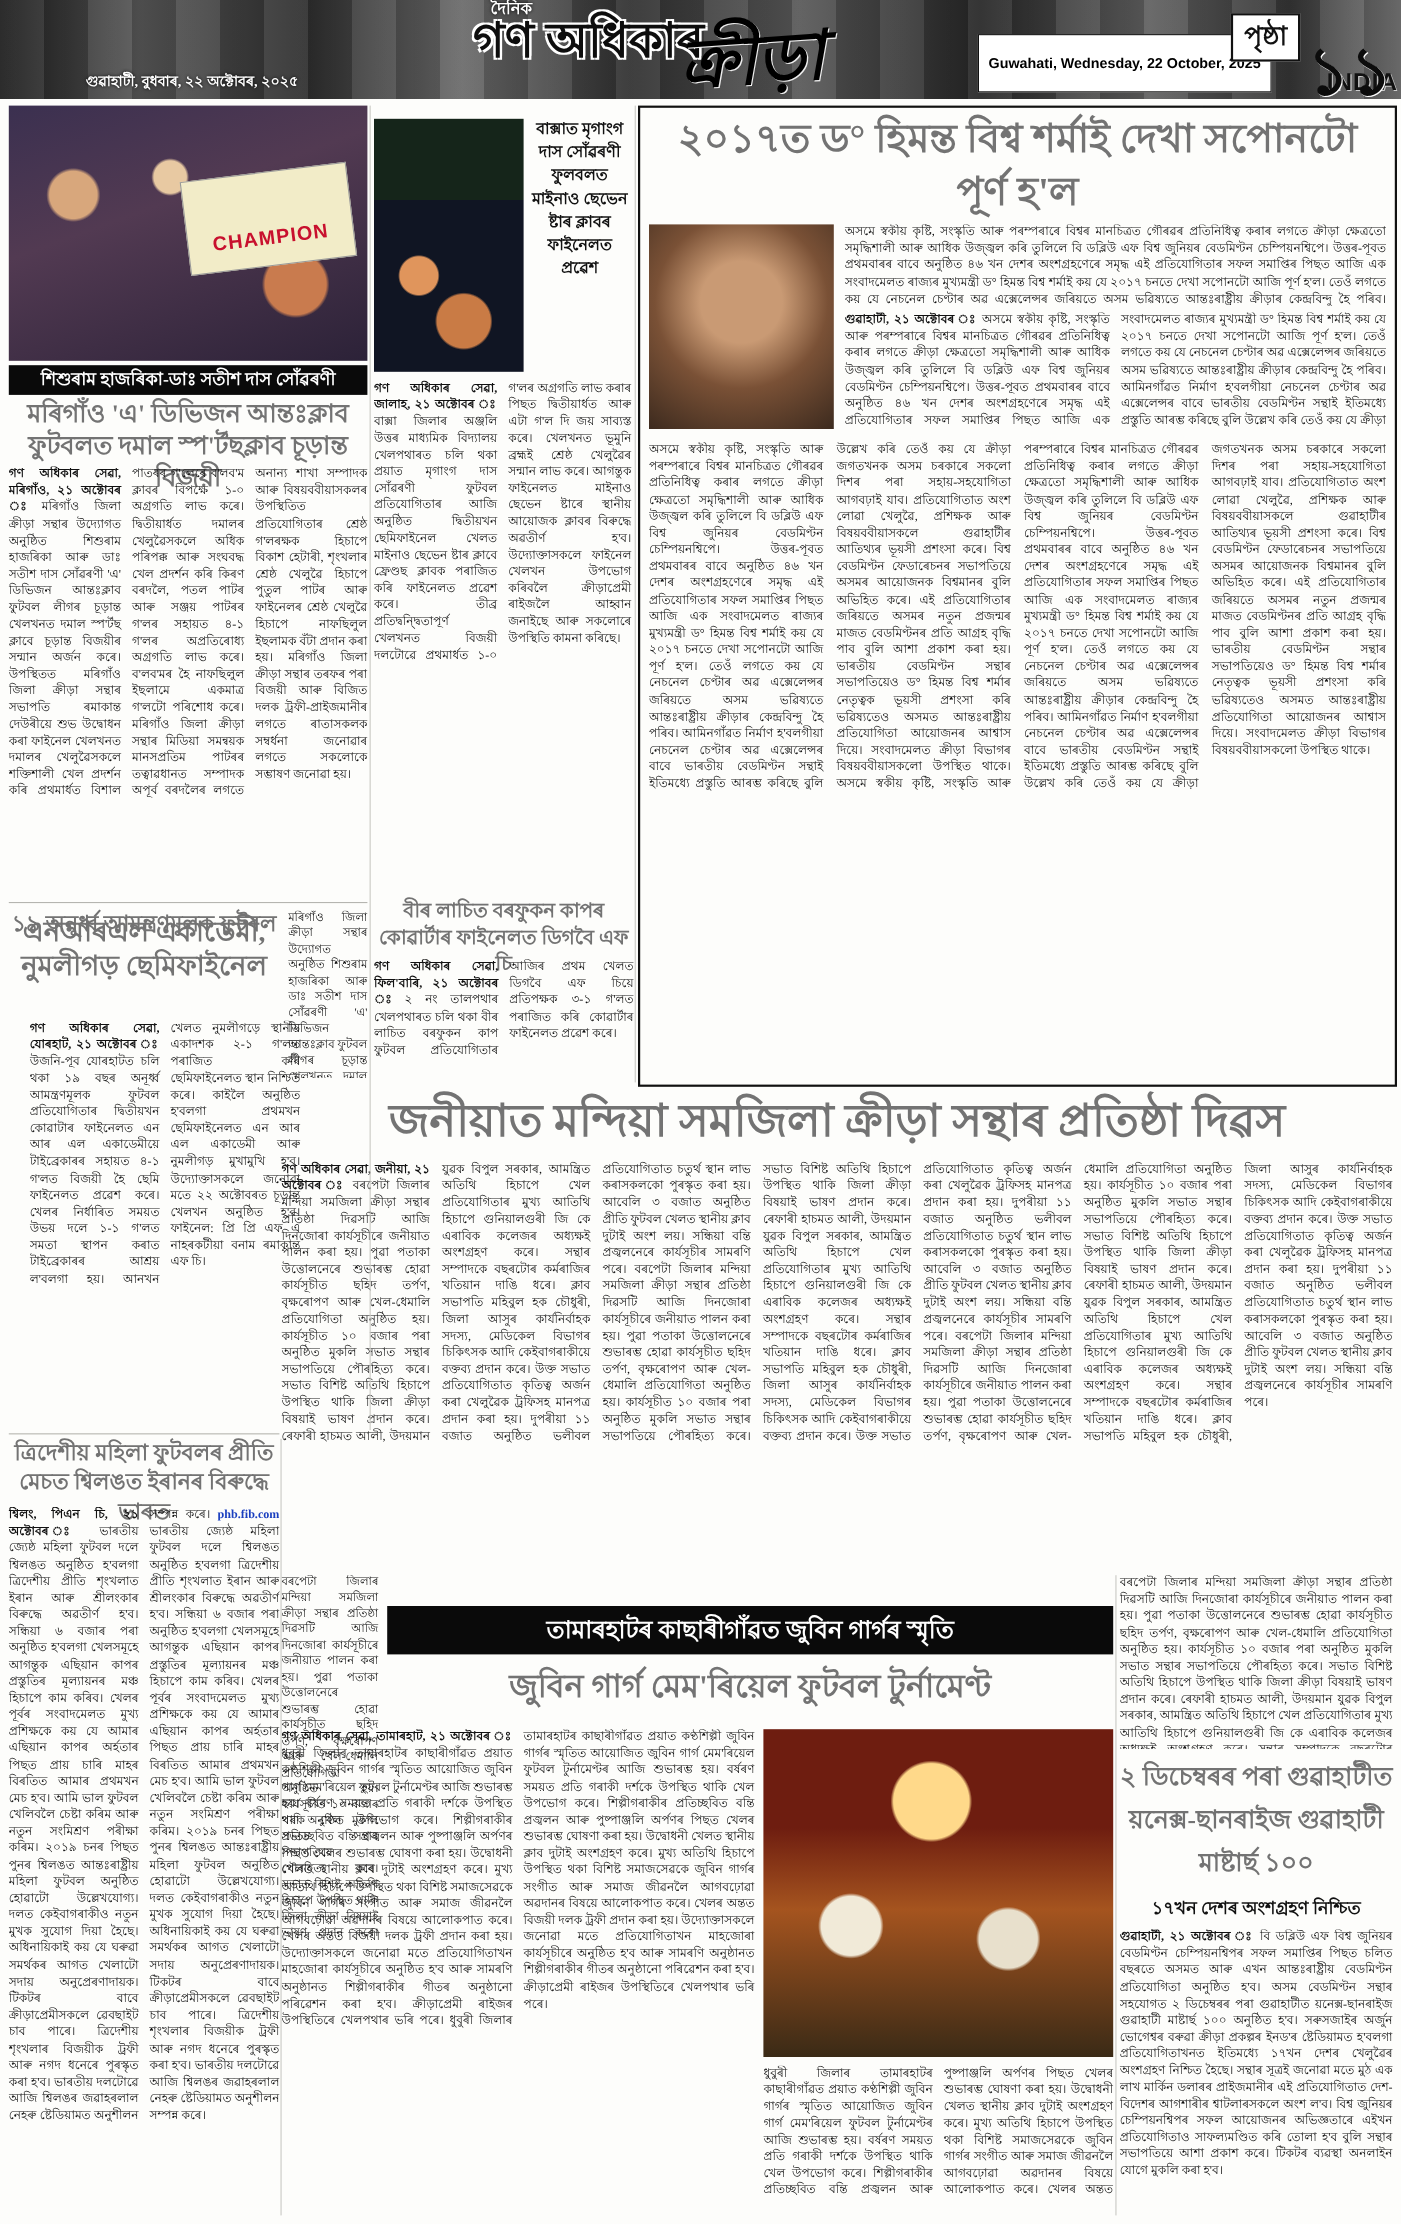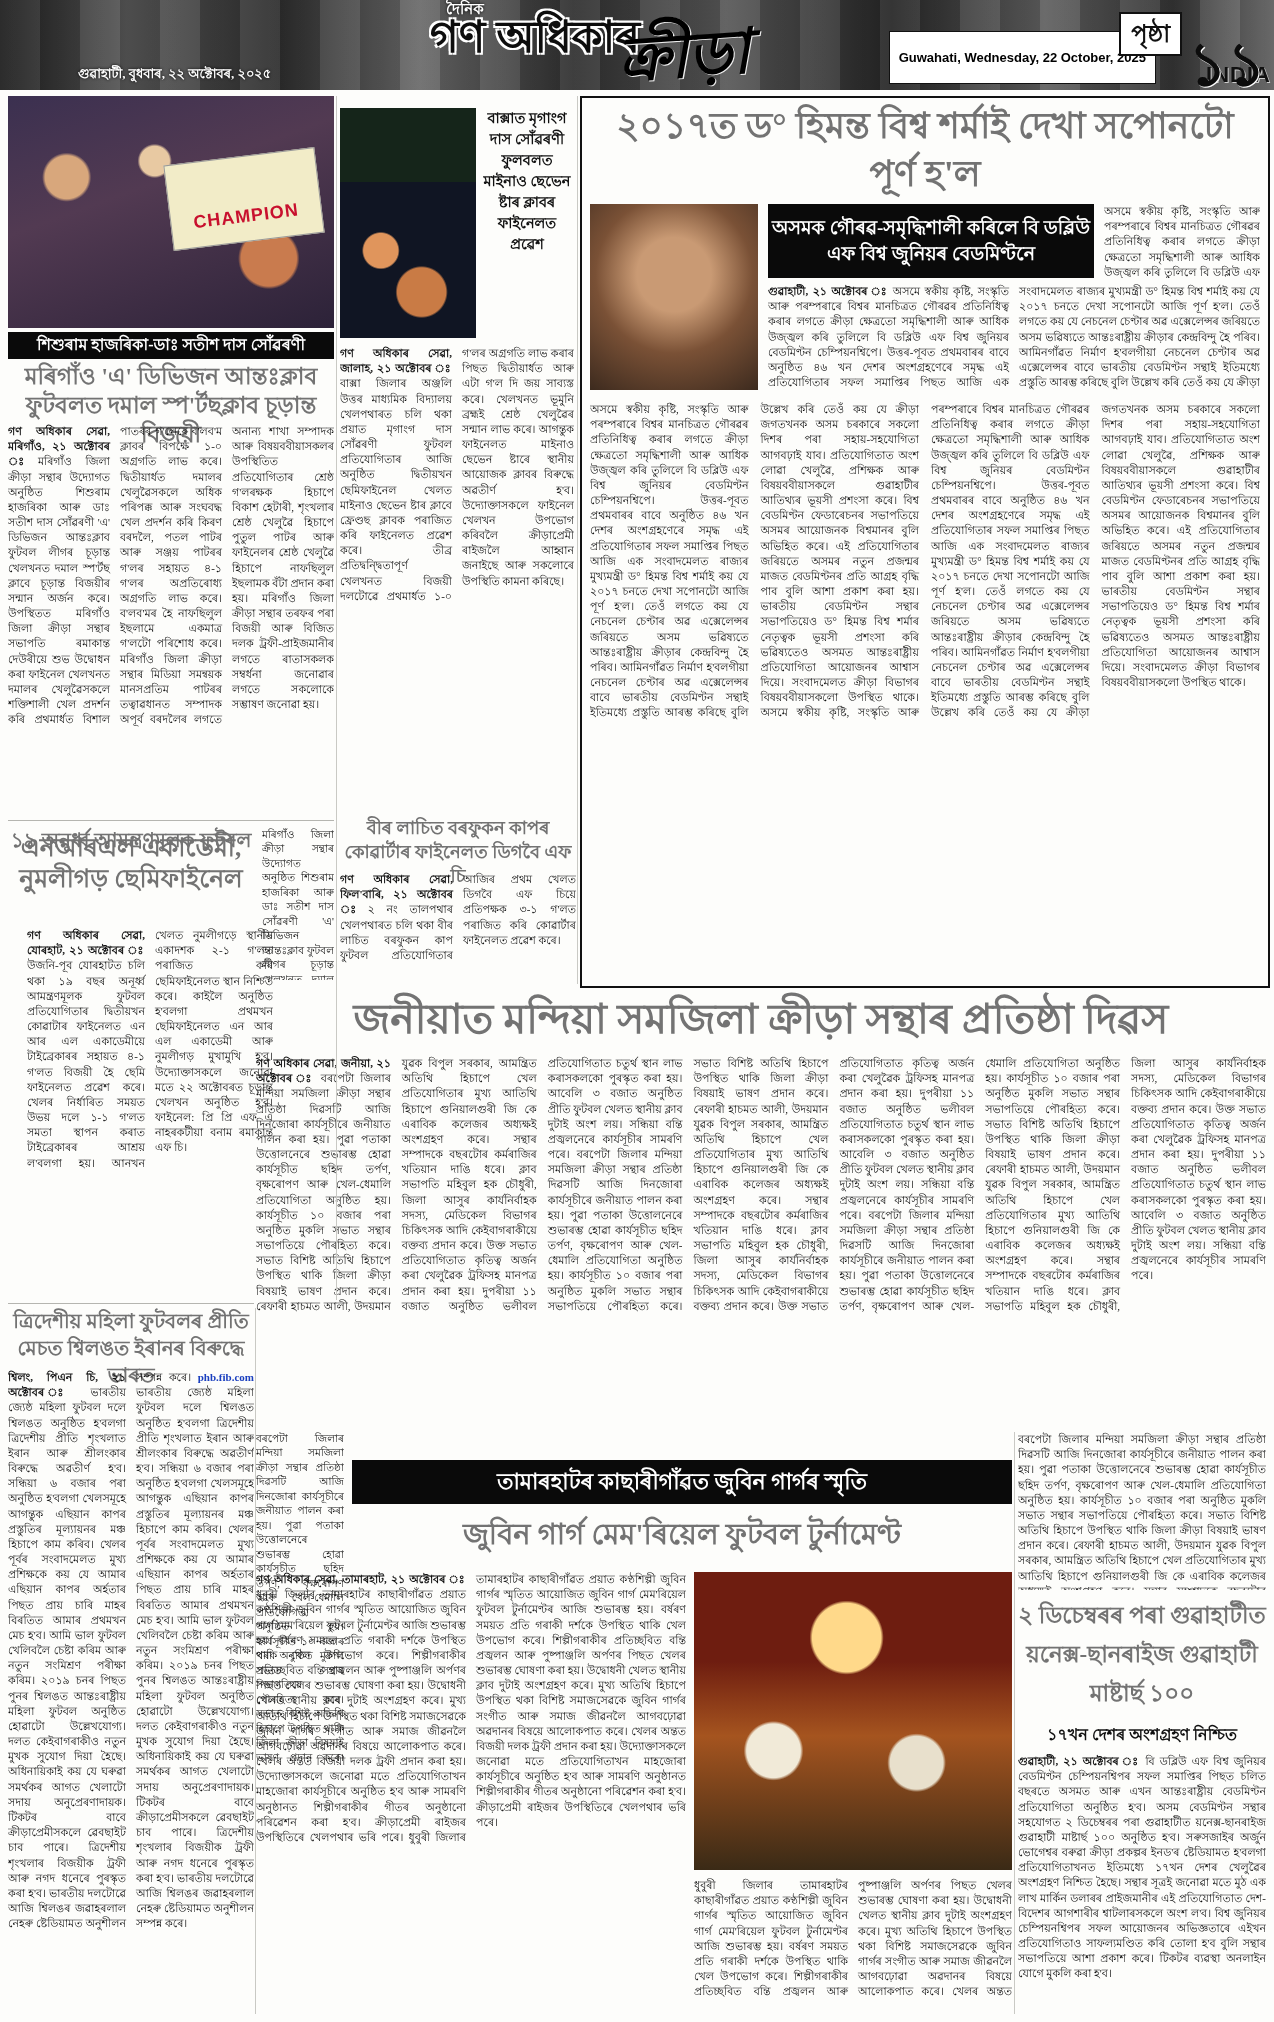--- a/index.html
+++ b/index.html
@@ -104,21 +104,20 @@
     <span class="dl">গণ অধিকাৰ সেৱা, জালাহ, ২১ অক্টোবৰ ঃ</span>
     <span>বাক্সা জিলাৰ অঞ্জলি উত্তৰ মাধ্যমিক বিদ্যালয় খেলপথাৰত চলি থকা প্ৰয়াত মৃগাংগ দাস সোঁৱৰণী ফুটবল প্ৰতিযোগিতাৰ আজি অনুষ্ঠিত দ্বিতীয়খন ছেমিফাইনেল খেলত মাইনাও ছেভেন ষ্টাৰ ক্লাবে ফ্ৰেণ্ডছ ক্লাবক পৰাজিত কৰি ফাইনেলত প্ৰৱেশ কৰে। তীব্ৰ প্ৰতিদ্বন্দ্বিতাপূৰ্ণ খেলখনত বিজয়ী দলটোৱে প্ৰথমাৰ্ধত ১-০ গ'লৰ অগ্ৰগতি লাভ কৰাৰ পিছত দ্বিতীয়াৰ্ধত আৰু এটা গ'ল দি জয় সাব্যস্ত কৰে। খেলখনত ভূমুনি ব্ৰহ্মই শ্ৰেষ্ঠ খেলুৱৈৰ সন্মান লাভ কৰে। আগন্তুক ফাইনেলত মাইনাও ছেভেন ষ্টাৰে স্থানীয় আয়োজক ক্লাবৰ বিৰুদ্ধে অৱতীৰ্ণ হ'ব। উদ্যোক্তাসকলে ফাইনেল খেলখন উপভোগ কৰিবলৈ ক্ৰীড়াপ্ৰেমী ৰাইজলৈ আহ্বান জনাইছে আৰু সকলোৰে উপস্থিতি কামনা কৰিছে।</span>
   </div>
 
   <div class="abs box" style="left:580px;top:96px;width:686px;height:888px;background:#fdfdfb;">
     <div class="hl hl-him" style="margin:4px 8px 6px;">২০১৭ত ড° হিমন্ত বিশ্ব শৰ্মাই দেখা সপোনটো পূৰ্ণ হ'ল</div>
     <div style="display:flex;gap:10px;padding:0 8px;height:190px;">
       <div class="ph-cm" style="width:168px;height:186px;flex:0 0 auto;"></div>
       <div style="flex:1 1 auto;display:flex;flex-direction:column;gap:6px;">
         <div style="display:flex;gap:10px;">
-          <div class="kicker" style="flex:0 0 318px;height:66px;font-size:19px;line-height:26px;padding:4px;">অসমক গৌৰৱ-সমৃদ্ধিশালী কৰিলে বি ডব্লিউ এফ বিশ্ব জুনিয়ৰ বেডমিণ্টনে</div>
           <div class="body-txt" style="flex:1 1 auto;height:74px;">
             <span>অসমে স্বকীয় কৃষ্টি, সংস্কৃতি আৰু পৰম্পৰাৰে বিশ্বৰ মানচিত্ৰত গৌৰৱৰ প্ৰতিনিধিত্ব কৰাৰ লগতে ক্ৰীড়া ক্ষেত্ৰতো সমৃদ্ধিশালী আৰু আধিক উজ্জ্বল কৰি তুলিলে বি ডব্লিউ এফ বিশ্ব জুনিয়ৰ বেডমিণ্টন চেম্পিয়নশ্বিপে। উত্তৰ-পূবত প্ৰথমবাৰৰ বাবে অনুষ্ঠিত ৪৬ খন দেশৰ অংশগ্ৰহণেৰে সমৃদ্ধ এই প্ৰতিযোগিতাৰ সফল সমাপ্তিৰ পিছত আজি এক সংবাদমেলত ৰাজ্যৰ মুখ্যমন্ত্ৰী ড° হিমন্ত বিশ্ব শৰ্মাই কয় যে ২০১৭ চনতে দেখা সপোনটো আজি পূৰ্ণ হ'ল। তেওঁ লগতে কয় যে নেচনেল চেণ্টাৰ অৱ এক্সেলেন্সৰ জৰিয়তে অসম ভৱিষ্যতে আন্তঃৰাষ্ট্ৰীয় ক্ৰীড়াৰ কেন্দ্ৰবিন্দু হৈ পৰিব। আমিনগাঁৱত নিৰ্মাণ হ'বলগীয়া নেচনেল চেণ্টাৰ অৱ এক্সেলেন্সৰ বাবে ভাৰতীয় বেডমিণ্টন সন্থাই ইতিমধ্যে প্ৰস্তুতি আৰম্ভ কৰিছে বুলি উল্লেখ কৰি তেওঁ কয় যে ক্ৰীড়া জগতখনক অসম চৰকাৰে সকলো দিশৰ পৰা সহায়-সহযোগিতা আগবঢ়াই যাব। প্ৰতিযোগিতাত অংশ লোৱা খেলুৱৈ, প্ৰশিক্ষক আৰু বিষয়ববীয়াসকলে গুৱাহাটীৰ আতিথ্যৰ ভূয়সী প্ৰশংসা কৰে। বিশ্ব বেডমিণ্টন ফেডাৰেচনৰ সভাপতিয়ে অসমৰ আয়োজনক বিশ্বমানৰ বুলি অভিহিত কৰে। এই প্ৰতিযোগিতাৰ জৰিয়তে অসমৰ নতুন প্ৰজন্মৰ মাজত বেডমিণ্টনৰ প্ৰতি আগ্ৰহ বৃদ্ধি পাব বুলি আশা প্ৰকাশ কৰা হয়। ভাৰতীয় বেডমিণ্টন সন্থাৰ সভাপতিয়েও ড° হিমন্ত বিশ্ব শৰ্মাৰ নেতৃত্বক ভূয়সী প্ৰশংসা কৰি ভৱিষ্যতেও অসমত আন্তঃৰাষ্ট্ৰীয় প্ৰতিযোগিতা আয়োজনৰ আশ্বাস দিয়ে। সংবাদমেলত ক্ৰীড়া বিভাগৰ বিষয়ববীয়াসকলো উপস্থিত থাকে।</span>
           </div>
         </div>
         <div class="body-txt cols2" style="height:108px;">
           <span class="dl">গুৱাহাটী, ২১ অক্টোবৰ ঃ</span>
           <span>অসমে স্বকীয় কৃষ্টি, সংস্কৃতি আৰু পৰম্পৰাৰে বিশ্বৰ মানচিত্ৰত গৌৰৱৰ প্ৰতিনিধিত্ব কৰাৰ লগতে ক্ৰীড়া ক্ষেত্ৰতো সমৃদ্ধিশালী আৰু আধিক উজ্জ্বল কৰি তুলিলে বি ডব্লিউ এফ বিশ্ব জুনিয়ৰ বেডমিণ্টন চেম্পিয়নশ্বিপে। উত্তৰ-পূবত প্ৰথমবাৰৰ বাবে অনুষ্ঠিত ৪৬ খন দেশৰ অংশগ্ৰহণেৰে সমৃদ্ধ এই প্ৰতিযোগিতাৰ সফল সমাপ্তিৰ পিছত আজি এক সংবাদমেলত ৰাজ্যৰ মুখ্যমন্ত্ৰী ড° হিমন্ত বিশ্ব শৰ্মাই কয় যে ২০১৭ চনতে দেখা সপোনটো আজি পূৰ্ণ হ'ল। তেওঁ লগতে কয় যে নেচনেল চেণ্টাৰ অৱ এক্সেলেন্সৰ জৰিয়তে অসম ভৱিষ্যতে আন্তঃৰাষ্ট্ৰীয় ক্ৰীড়াৰ কেন্দ্ৰবিন্দু হৈ পৰিব। আমিনগাঁৱত নিৰ্মাণ হ'বলগীয়া নেচনেল চেণ্টাৰ অৱ এক্সেলেন্সৰ বাবে ভাৰতীয় বেডমিণ্টন সন্থাই ইতিমধ্যে প্ৰস্তুতি আৰম্ভ কৰিছে বুলি উল্লেখ কৰি তেওঁ কয় যে ক্ৰীড়া জগতখনক অসম চৰকাৰে সকলো দিশৰ পৰা সহায়-সহযোগিতা আগবঢ়াই যাব। প্ৰতিযোগিতাত অংশ লোৱা খেলুৱৈ, প্ৰশিক্ষক আৰু বিষয়ববীয়াসকলে গুৱাহাটীৰ আতিথ্যৰ ভূয়সী প্ৰশংসা কৰে। বিশ্ব বেডমিণ্টন ফেডাৰেচনৰ সভাপতিয়ে অসমৰ আয়োজনক বিশ্বমানৰ বুলি অভিহিত কৰে। এই প্ৰতিযোগিতাৰ জৰিয়তে অসমৰ নতুন প্ৰজন্মৰ মাজত বেডমিণ্টনৰ প্ৰতি আগ্ৰহ বৃদ্ধি পাব বুলি আশা প্ৰকাশ কৰা হয়। ভাৰতীয় বেডমিণ্টন সন্থাৰ সভাপতিয়েও ড° হিমন্ত বিশ্ব শৰ্মাৰ নেতৃত্বক ভূয়সী প্ৰশংসা কৰি ভৱিষ্যতেও অসমত আন্তঃৰাষ্ট্ৰীয় প্ৰতিযোগিতা আয়োজনৰ আশ্বাস দিয়ে। সংবাদমেলত ক্ৰীড়া বিভাগৰ বিষয়ববীয়াসকলো উপস্থিত থাকে।</span>
         </div>
       </div>
     </div>

